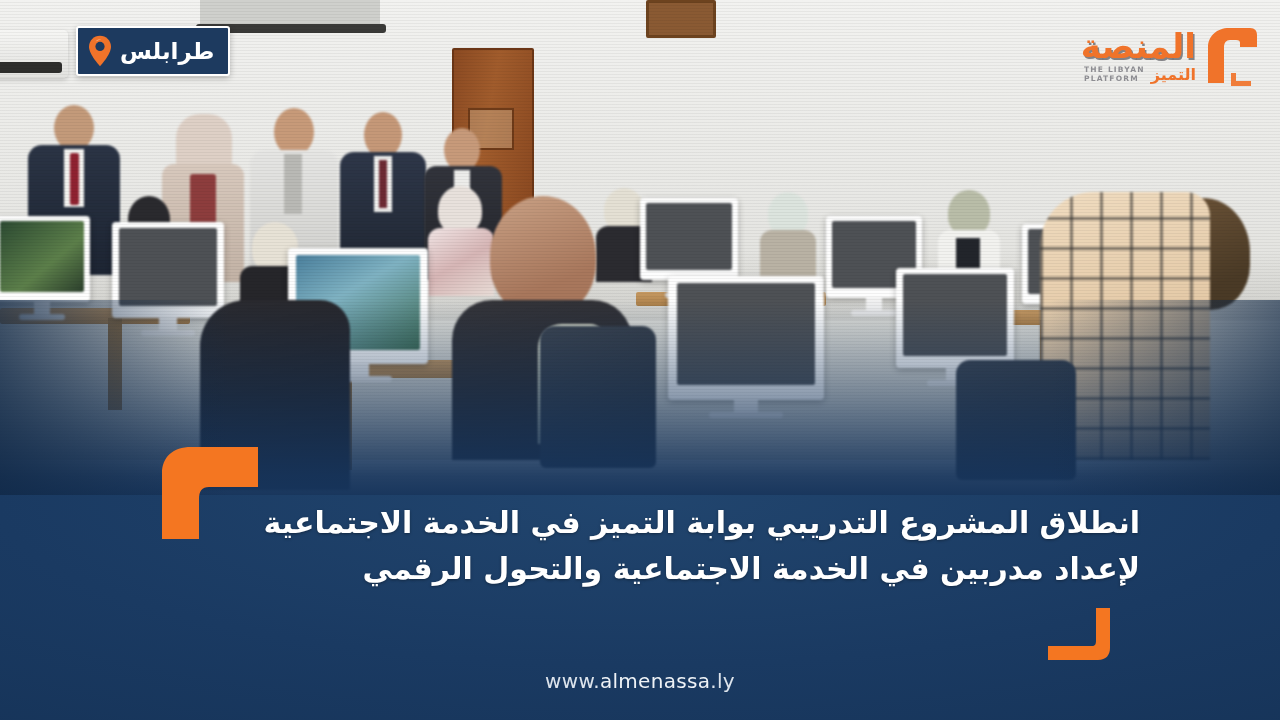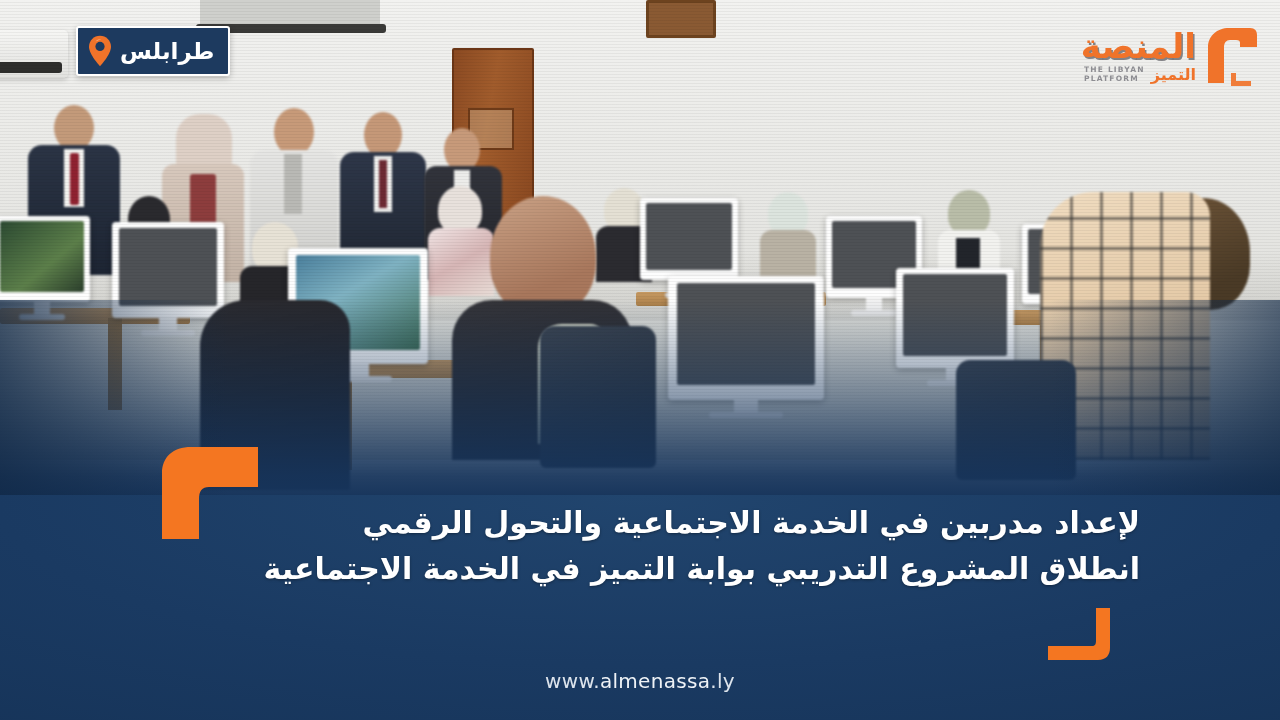--- a/index.html
+++ b/index.html
@@ -313,21 +313,21 @@
       <path d="M0 92 L0 26 C0 10 11 0 29 0 L96 0 L96 40 L47 40 C40 40 37 44 37 52 L37 92 Z" fill="#f47621"></path>
     </svg>
   </span>
   <span class="brk-right">
     <svg viewBox="0 0 62 52" width="62" height="52">
       <path d="M48 0 L62 0 L62 40 C62 47 58 52 50 52 L0 52 L0 38 L44 38 C47 38 48 36 48 33 Z" fill="#f47621"></path>
     </svg>
   </span>
 
   <div class="headline">
+    <div class="hl-line">انطلاق المشروع التدريبي بوابة التميز في الخدمة الاجتماعية</div>
     <div class="hl-line">لإعداد مدربين في الخدمة الاجتماعية والتحول الرقمي</div>
-    <div class="hl-line">انطلاق المشروع التدريبي بوابة التميز في الخدمة الاجتماعية</div>
   </div>
 
   <div class="site">
     <span class="lt">www.</span><b>almenassa</b><span class="lt">.ly</span>
   </div>
 
 </div>
 
 </body></html>

